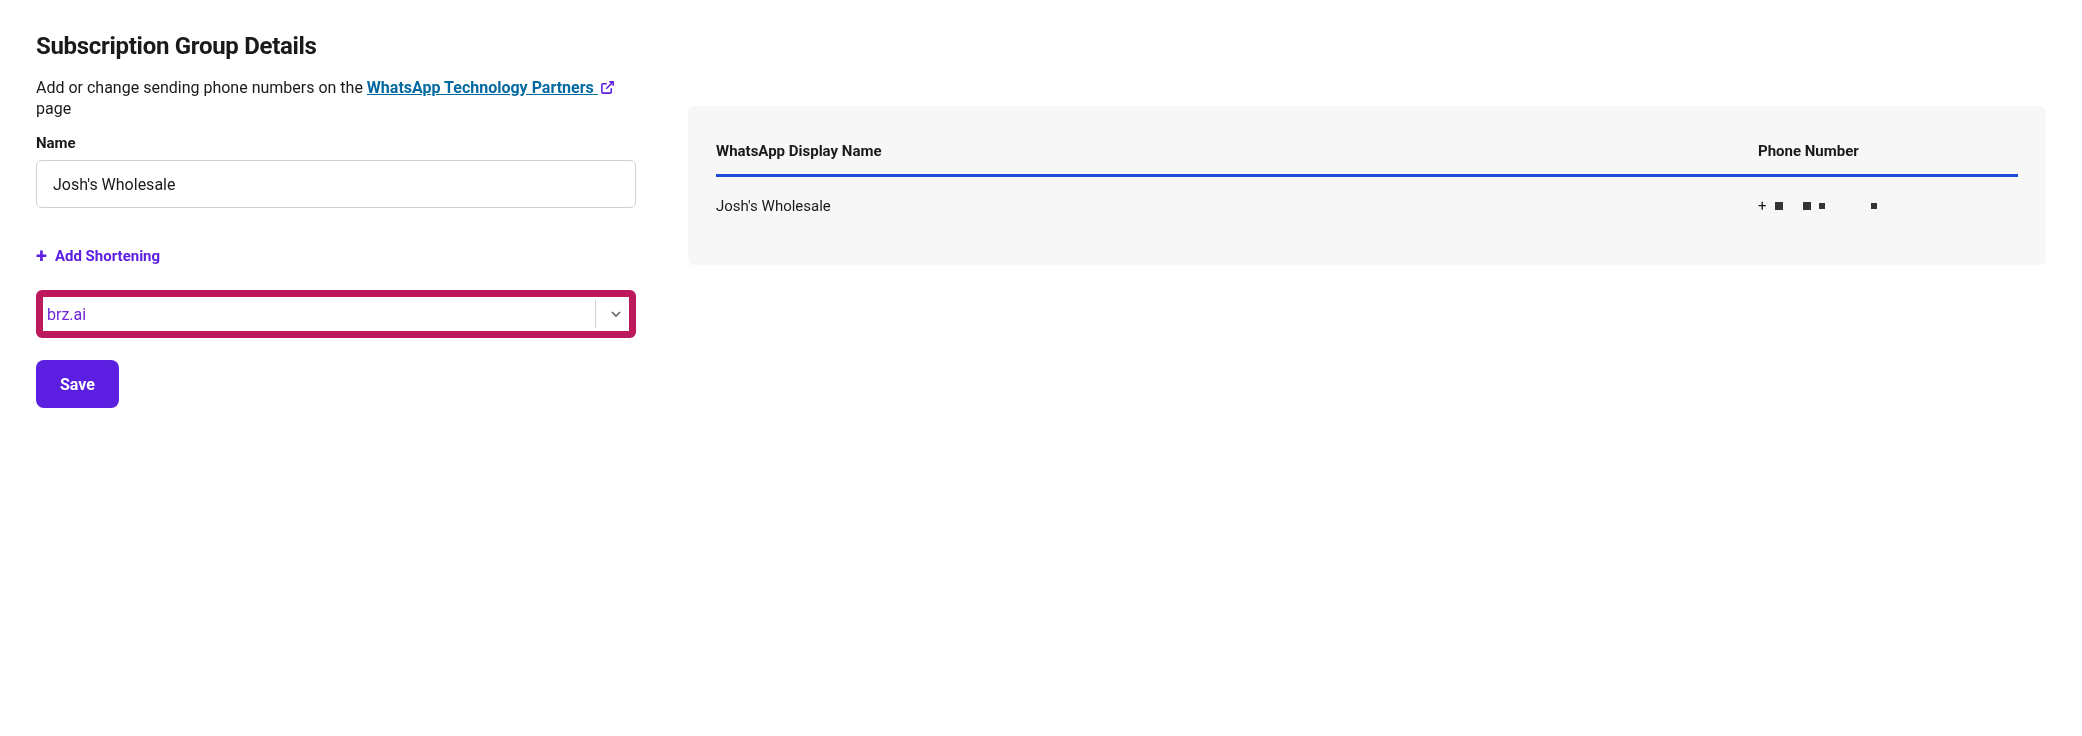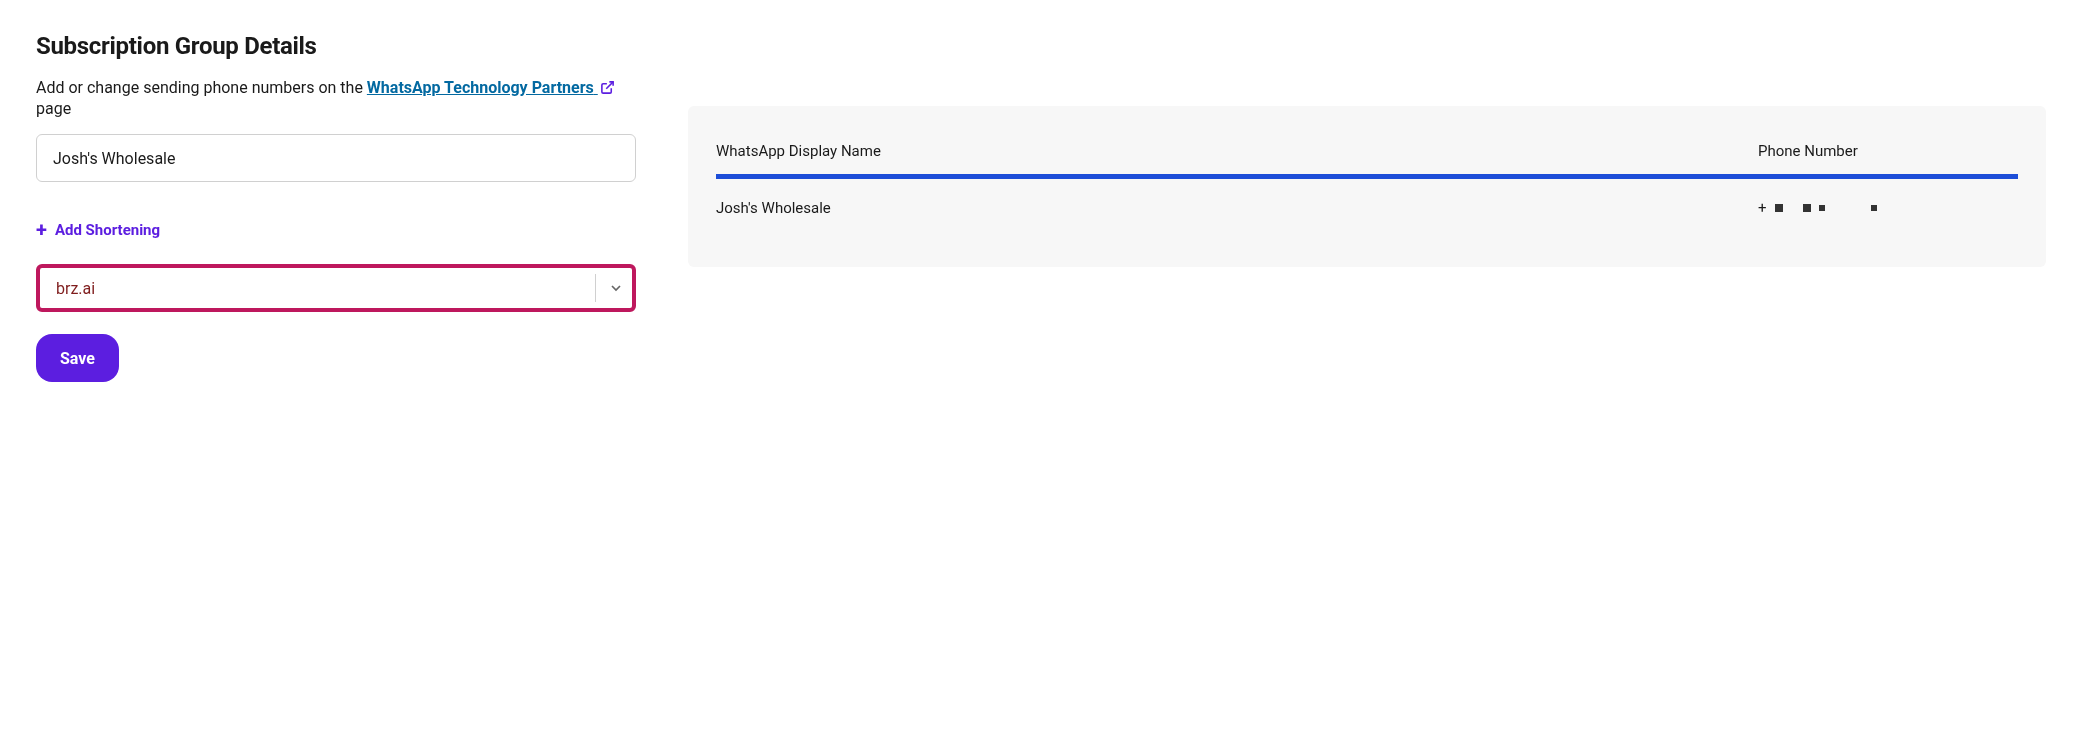--- a/index.html
+++ b/index.html
@@ -113,72 +113,72 @@
     font-weight: 700;
     line-height: 1;
   }
   .select-wrap {
     position: relative;
     width: 100%;
   }
   .select-ctrl {
     width: 100%;
     height: 48px;
-    padding: 0 48px 0 16px;
-    font-size: 16px;
-    border: 4px solid #be185d;
+    padding: 0 48px 0 4px;
+    font-size: 16px;
+    border: 7px solid #be185d;
     border-radius: 6px;
     background: #fff;
     outline: none;
     text-align: left;
     cursor: pointer;
     position: relative;
     font-family: inherit;
-    color: #7f1d1d;
+    color: #6d28d9;
   }
   .select-arrow {
     position: absolute;
     right: 12px;
     top: 50%;
     transform: translateY(-50%);
     pointer-events: none;
     color: #666;
     border-left: 1px solid #d0d0d0;
     padding-left: 12px;
     height: 28px;
     display: flex;
     align-items: center;
   }
   .save-btn {
     background: #5c1ee0;
     color: #fff;
     border: none;
-    border-radius: 16px;
+    border-radius: 8px;
     height: 48px;
     padding: 0 24px;
     font-size: 16px;
     font-weight: 700;
     cursor: pointer;
     margin-top: 4px;
     font-family: inherit;
   }
   .table-card {
     background: #f7f7f7;
     border-radius: 6px;
     padding: 28px 28px 42px 28px;
   }
   .tbl-row {
     display: flex;
     align-items: center;
     padding: 8px 0;
   }
   .tbl-header {
-    font-weight: 400;
-    font-size: 15px;
-    border-bottom: 5px solid #1d4ed8;
+    font-weight: 700;
+    font-size: 15px;
+    border-bottom: 3px solid #1d4ed8;
     padding-bottom: 14px;
     margin-bottom: 12px;
   }
   .tbl-col-name {
     flex: 1;
     font-size: 15px;
   }
   .tbl-col-phone {
     flex: 0 0 260px;
     font-size: 15px;
@@ -210,20 +210,21 @@
             <path d="M18 13v6a2 2 0 0 1-2 2H5a2 2 0 0 1-2-2V8a2 2 0 0 1 2-2h6"></path>
             <polyline points="15 3 21 3 21 9"></polyline>
             <line x1="10" y1="14" x2="21" y2="3"></line>
           </svg>
         </span>
       </a>
       <span> page</span>
     </div>
 
     <div class="field-group">
+      <div class="field-label">Name</div>
       <input type="text" class="text-input" value="Josh's Wholesale" style="">
     </div>
 
     <button class="add-desc-btn">
       <span class="plus-icn">+</span>
       <span>Add Shortening</span>
     </button>
 
 
     <div class="field-group">

